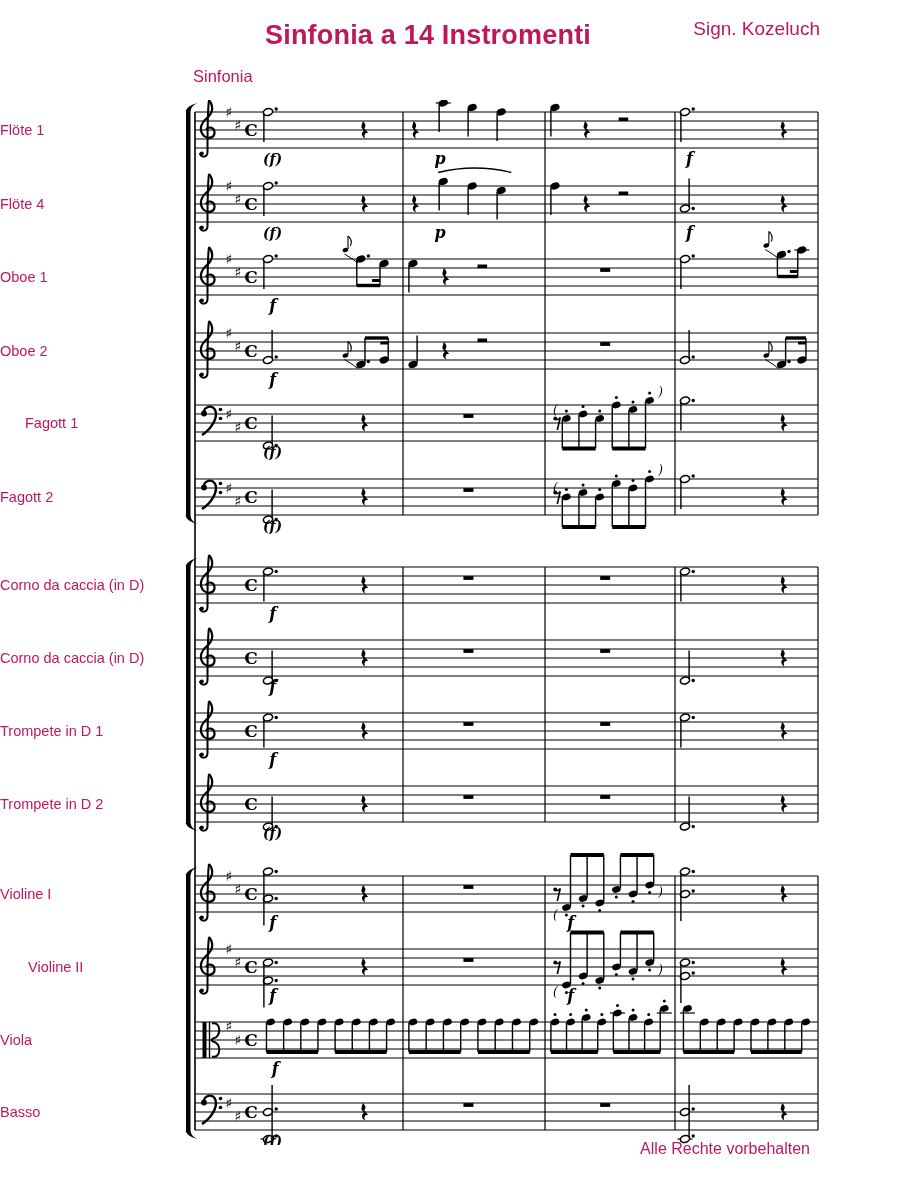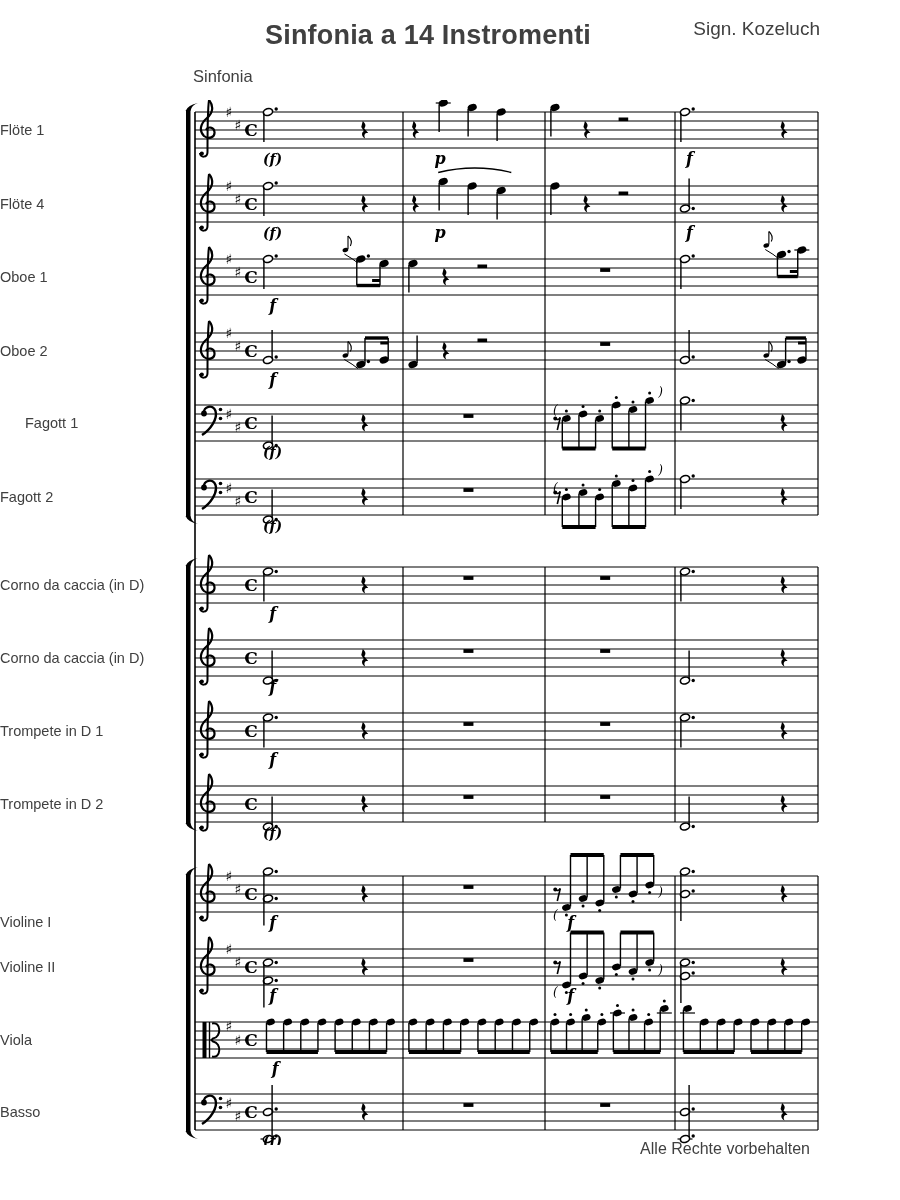--- a/index.html
+++ b/index.html
@@ -1,17 +1,17 @@
 <!DOCTYPE html>
 <html><head>
 <meta charset="utf-8">
 <style>
   html,body{margin:0;padding:0;background:#e8e8e8;}
   .page{position:relative;width:900px;height:1200px;background:#ffffff;margin:0 auto;
-        font-family:"Liberation Sans",sans-serif;color:#404040;overflow:hidden;}
+        font-family:"Liberation Sans",sans-serif;color:#be185d;overflow:hidden;}
   .title{position:absolute;left:0;top:20px;width:856px;text-align:center;
          font-size:27px;font-weight:600;letter-spacing:.2px;}
   .composer{position:absolute;top:18px;right:80px;font-size:19px;font-weight:500;}
   .movement{position:absolute;left:193px;top:67px;font-size:16.5px;}
   .ilabel{position:absolute;left:0;width:183px;text-align:left;height:18px;line-height:18px;
           font-size:14.5px;white-space:nowrap;}
   .f1{position:absolute;left:193px;top:1145px;font-size:11.5px;}
   .f2{position:absolute;left:193px;top:1161px;font-size:11.5px;}
   .fr{position:absolute;right:90px;top:1140px;font-size:16px;}
   svg{position:absolute;left:185px;top:100px;}
@@ -27,22 +27,22 @@
       <div class="ilabel" style="top: 121px;">Flöte 1</div>
       <div class="ilabel" style="top: 195px;">Flöte 4</div>
       <div class="ilabel" style="top: 268px;">Oboe 1</div>
       <div class="ilabel" style="top: 342px;">Oboe 2</div>
       <div class="ilabel" style="top: 414px; padding-left: 25px;">Fagott 1</div>
       <div class="ilabel" style="top: 488px;">Fagott 2</div>
       <div class="ilabel" style="top: 576px;">Corno da caccia (in D)</div>
       <div class="ilabel" style="top: 649px;">Corno da caccia (in D)</div>
       <div class="ilabel" style="top: 722px;">Trompete in D 1</div>
       <div class="ilabel" style="top: 795px;">Trompete in D 2</div>
-      <div class="ilabel" style="top: 885px; margin-top: 28px;">Violine I</div>
-      <div class="ilabel" style="top: 958px;">Violine II</div>
+      <div class="ilabel" style="top: 885px;">Violine I</div>
+      <div class="ilabel" style="top: 958px; padding-left: 28px;">Violine II</div>
       <div class="ilabel" style="top: 1031px;">Viola</div>
       <div class="ilabel" style="top: 1103px;">Basso</div>
     </div>
   <svg id="score" width="660" height="1045" viewBox="0 0 660 1045">
       <g>
         <line x1="10" y1="12" x2="633" y2="12" stroke="#000000" stroke-width="1.1"></line>
         <line x1="10" y1="21" x2="633" y2="21" stroke="#000000" stroke-width="1.1"></line>
         <line x1="10" y1="30" x2="633" y2="30" stroke="#000000" stroke-width="1.1"></line>
         <line x1="10" y1="39" x2="633" y2="39" stroke="#000000" stroke-width="1.1"></line>
         <line x1="10" y1="48" x2="633" y2="48" stroke="#000000" stroke-width="1.1"></line>

